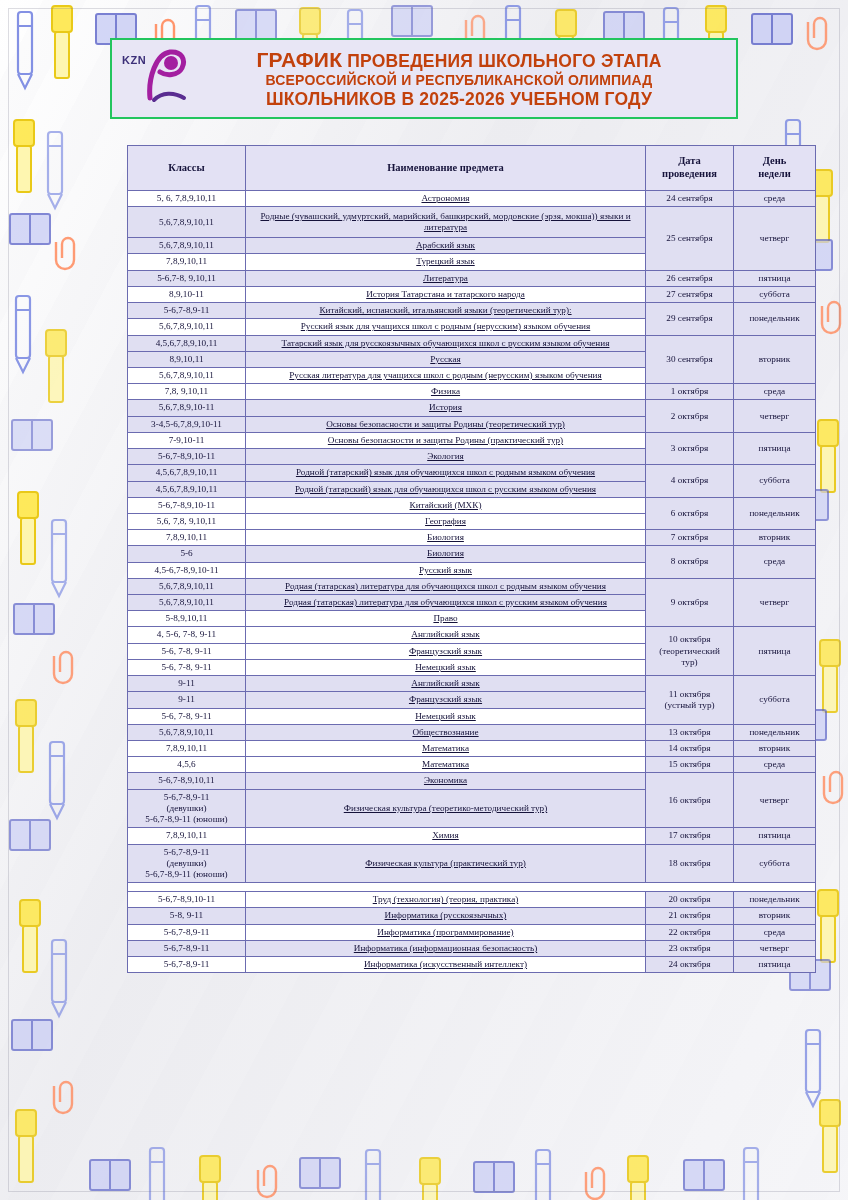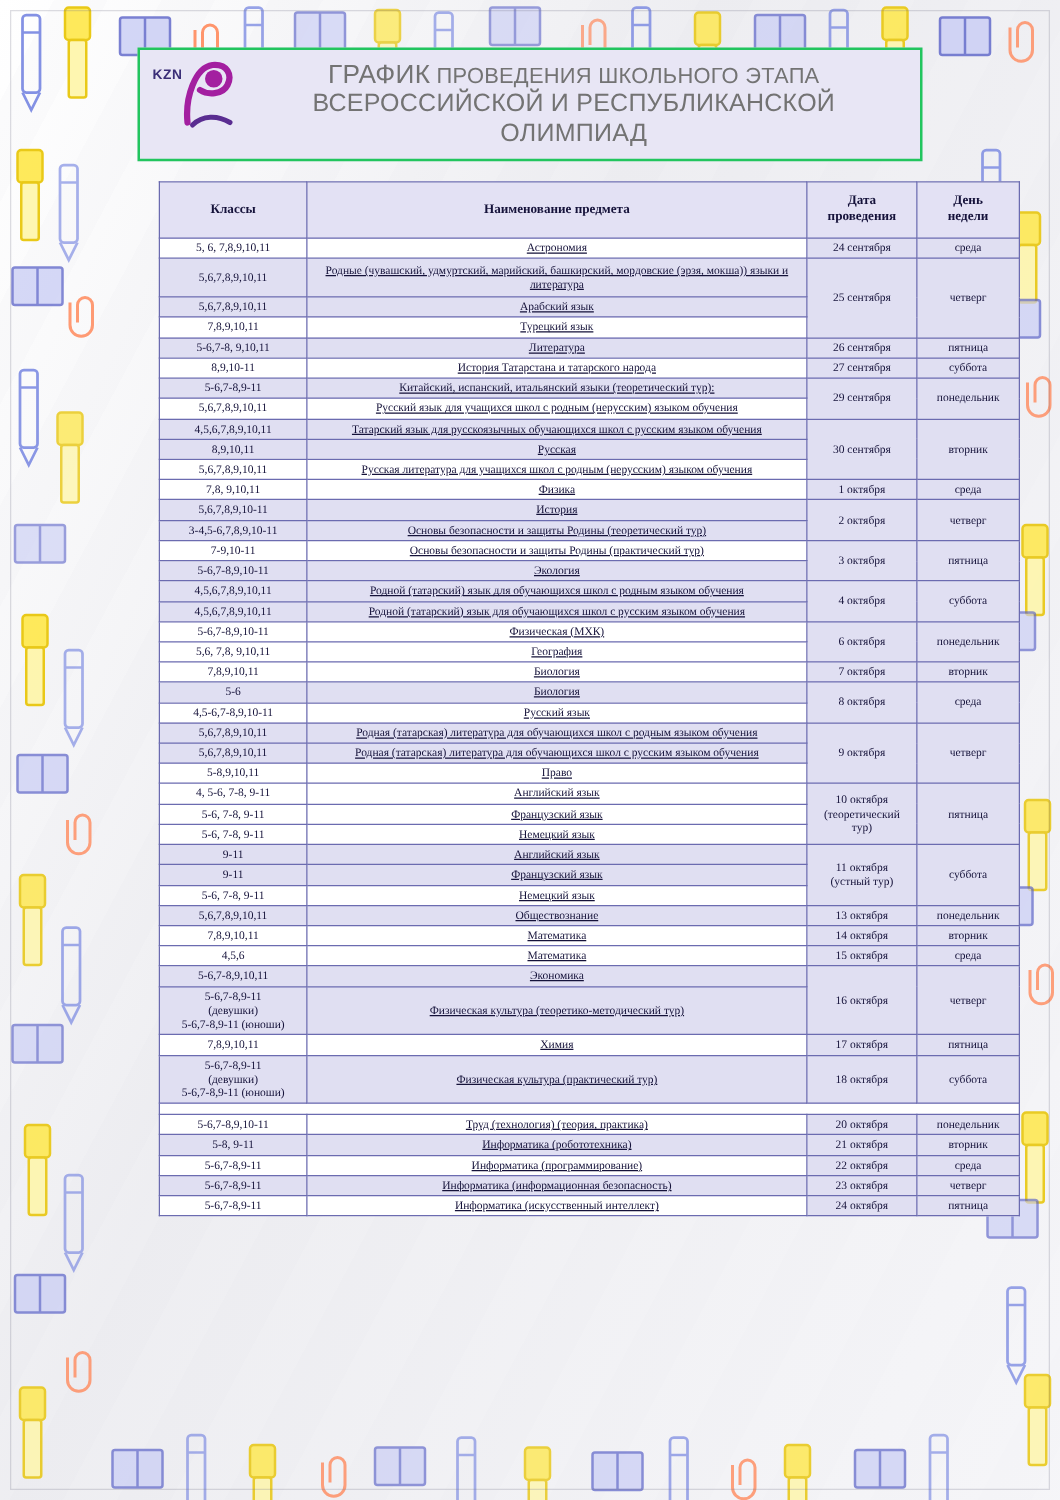--- a/index.html
+++ b/index.html
@@ -69,28 +69,28 @@
   .logo .mark {
     position: absolute;
     left: 22px;
     top: 0;
     width: 44px;
     height: 56px;
   }
   .banner-text {
     flex: 1 1 auto;
     text-align: center;
-    color: #737373;
+    color: #c2410c;
     font-family: "Liberation Sans", sans-serif;
-    font-weight: normal;
+    font-weight: bold;
     line-height: 1.16;
   }
   .banner-text .l1 { font-size: 17.5px; letter-spacing: 0.2px; }
   .banner-text .l1 .big { font-size: 21px; }
-  .banner-text .l2 { font-size: 20px; letter-spacing: 0.2px; }
+  .banner-text .l2 { font-size: 14px; letter-spacing: 0.2px; }
   .banner-text .l3 { font-size: 17.5px; letter-spacing: 0.2px; }
 
   
   .table-wrap {
     position: absolute;
     left: 80px;
     top: 145px;
     width: 688px;
     padding-left: 47px;
   }
@@ -240,20 +240,21 @@
     <span class="kzn">KZN</span>
     <svg class="mark" viewBox="0 0 44 56" aria-hidden="true">
       <path d="M6 50 C4 30 12 6 26 4 C38 3 42 12 38 20 C34 28 22 28 16 24" fill="none" stroke="#a31fa0" stroke-width="5" stroke-linecap="round"></path>
       <circle cx="27" cy="15" r="7" fill="#a31fa0"></circle>
       <path d="M10 52 C18 44 30 44 40 50" fill="none" stroke="#5a2d91" stroke-width="4" stroke-linecap="round"></path>
     </svg>
   </div>
   <div class="banner-text">
     <div class="l1"><span class="big">ГРАФИК</span><span> ПРОВЕДЕНИЯ ШКОЛЬНОГО ЭТАПА</span></div>
     <div class="l2">ВСЕРОССИЙСКОЙ И РЕСПУБЛИКАНСКОЙ ОЛИМПИАД</div>
+    <div class="l3">ШКОЛЬНИКОВ В 2025-2026 УЧЕБНОМ ГОДУ</div>
   </div>
 </div>
 
 <div class="table-wrap">
   <table class="schedule">
     <colgroup>
       <col class="c-class">
         <col class="c-subj">
         <col class="c-date">
         <col class="c-day">
@@ -356,21 +357,21 @@
           <td class="subj multiline">Родной (татарский) язык для обучающихся школ с родным языком обучения</td>
           <td class="date multiline" rowspan="2">4 октября</td>
           <td class="day multiline" rowspan="2">суббота</td>
         </tr>
         <tr class="shade">
           <td class="multiline">4,5,6,7,8,9,10,11</td>
           <td class="subj multiline">Родной (татарский) язык для обучающихся школ с русским языком обучения</td>
         </tr>
         <tr class="plain">
           <td class="multiline">5-6,7-8,9,10-11</td>
-          <td class="subj multiline">Физическая (МХК)</td>
+          <td class="subj multiline">Китайский (МХК)</td>
           <td class="date multiline" rowspan="2">6 октября</td>
           <td class="day multiline" rowspan="2">понедельник</td>
         </tr>
         <tr class="plain">
           <td class="multiline">5,6, 7,8, 9,10,11</td>
           <td class="subj multiline">География</td>
         </tr>
         <tr class="plain">
           <td class="multiline">7,8,9,10,11</td>
           <td class="subj multiline">Биология</td>
@@ -480,21 +481,21 @@
           <td colspan="4"></td>
         </tr>
         <tr class="plain">
           <td class="multiline">5-6,7-8,9,10-11</td>
           <td class="subj multiline">Труд (технология) (теория, практика)</td>
           <td class="date multiline">20 октября</td>
           <td class="day multiline">понедельник</td>
         </tr>
         <tr class="shade">
           <td class="multiline">5-8, 9-11</td>
-          <td class="subj multiline">Информатика (робототехника)</td>
+          <td class="subj multiline">Информатика (русскоязычных)</td>
           <td class="date multiline">21 октября</td>
           <td class="day multiline">вторник</td>
         </tr>
         <tr class="plain">
           <td class="multiline">5-6,7-8,9-11</td>
           <td class="subj multiline">Информатика (программирование)</td>
           <td class="date multiline">22 октября</td>
           <td class="day multiline">среда</td>
         </tr>
         <tr class="shade">

